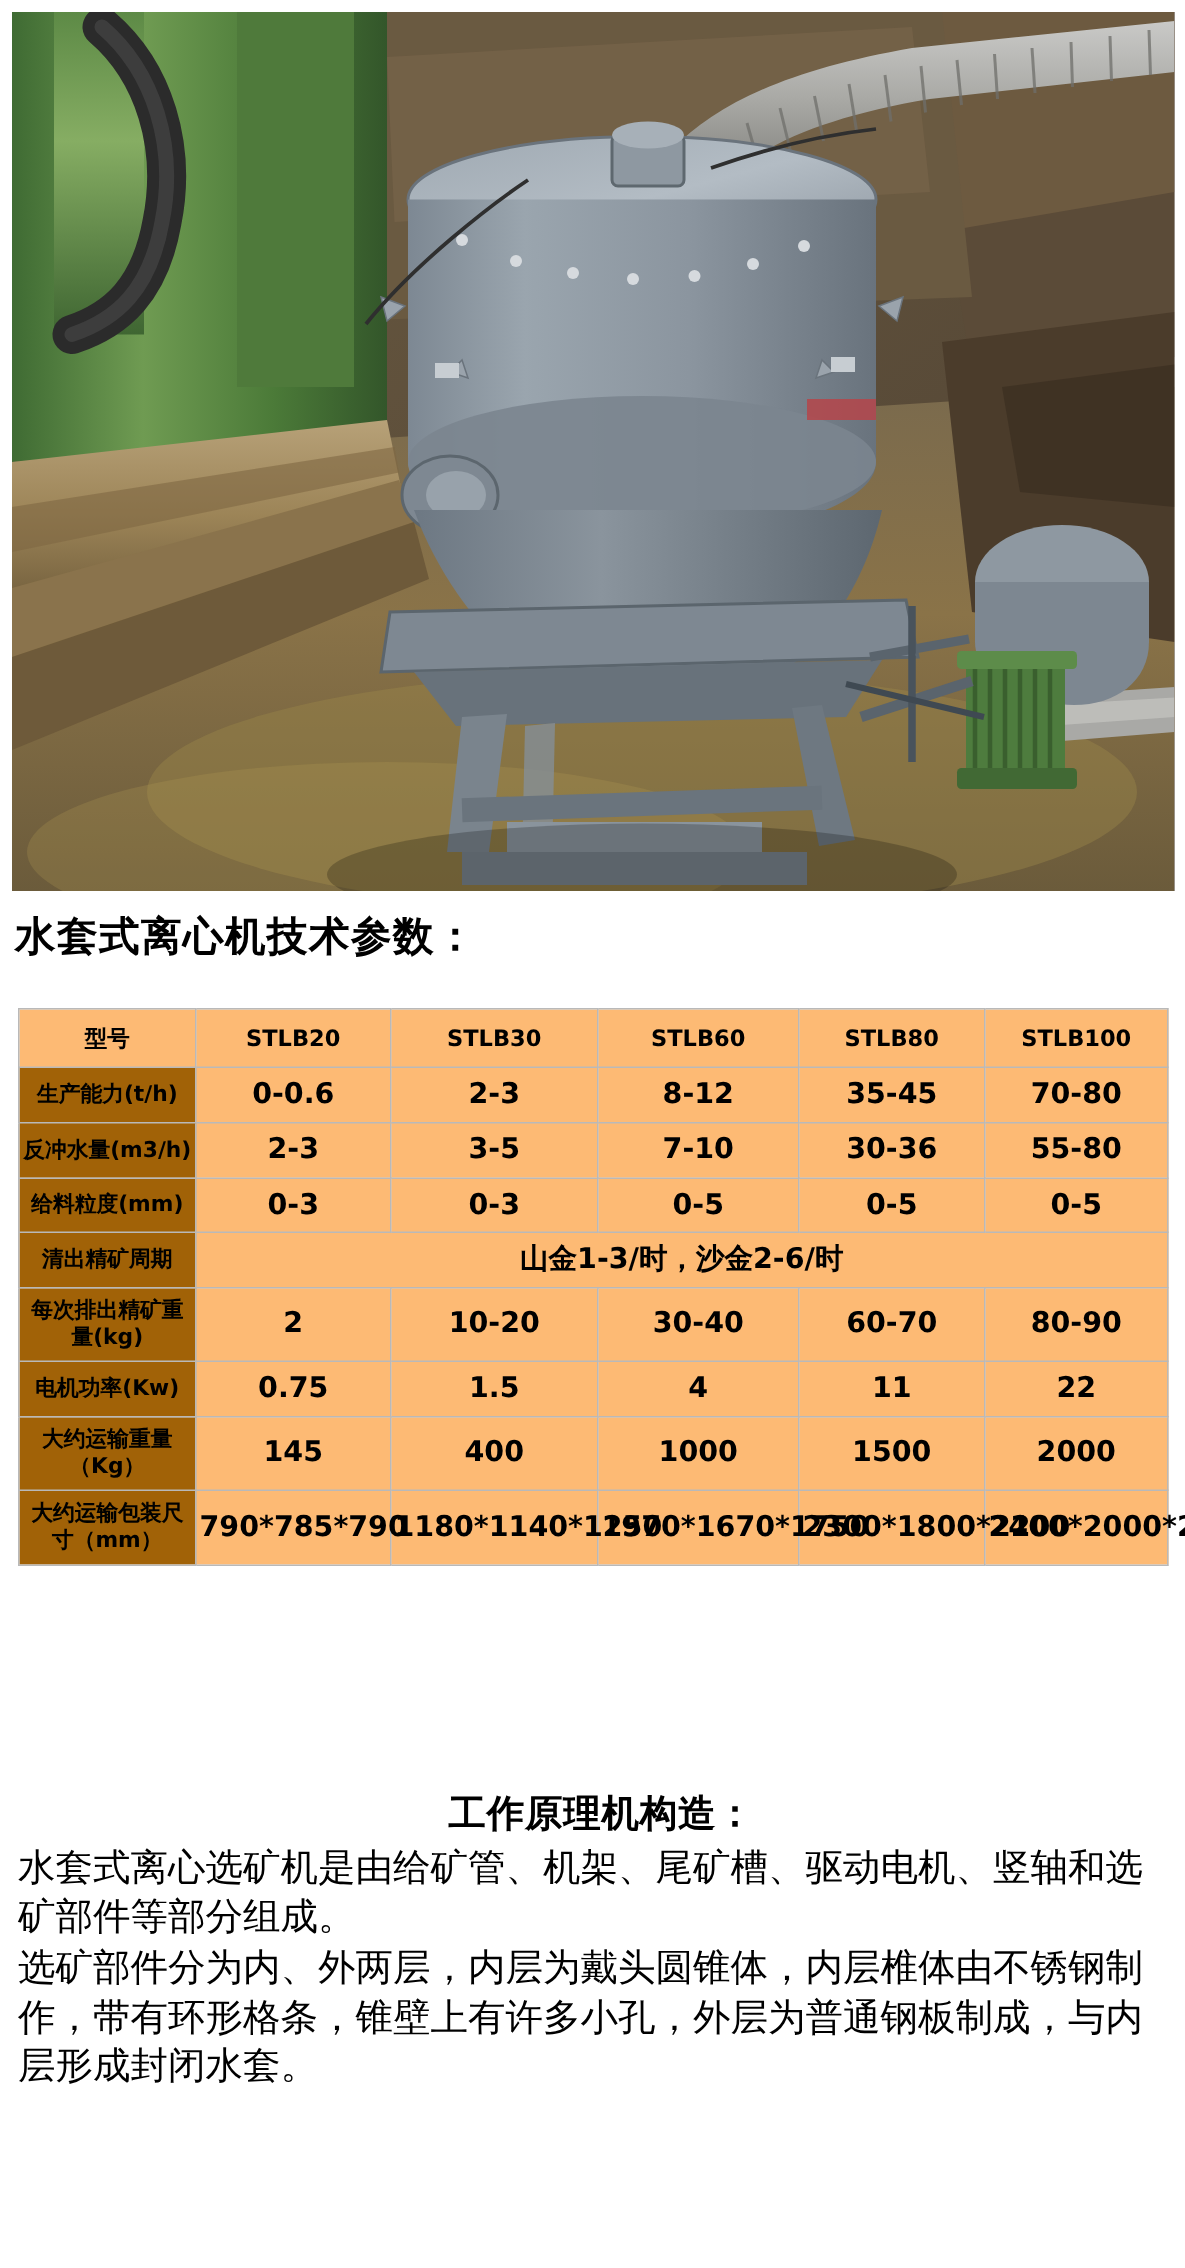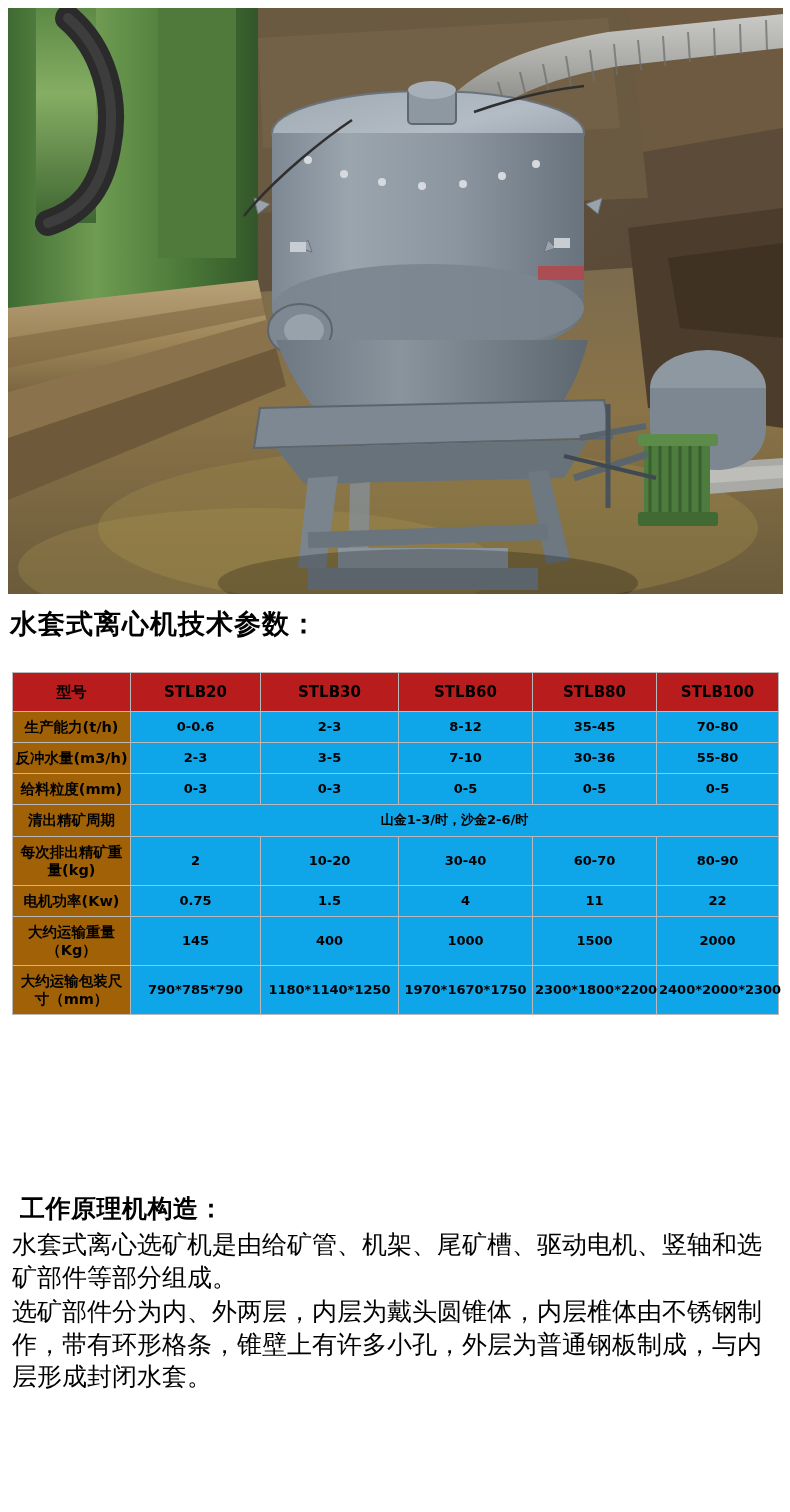--- a/index.html
+++ b/index.html
@@ -61,32 +61,32 @@
   }
   table.spec th, table.spec td {
     border: 1px solid #b9b9b9;
     text-align: center;
     vertical-align: middle;
     padding: 6px 2px;
     font-weight: bold;
     line-height: 1.25;
   }
   table.spec thead th {
-    background: #b91c1c;
+    background: #fdba74;
     height: 26px;
     font-size: 15px;
   }
   table.spec tbody tr td:first-child {
     background: #a16207;
     font-size: 14.5px;
     text-align: center;
   }
   table.spec tbody td {
-    background: #0ea5e9;
-    font-size: 13px;
+    background: #fdba74;
+    font-size: 19px;
   }
   col.c0 { width: 118px; }
   col.c1 { width: 130px; }
   col.c2 { width: 138px; }
   col.c3 { width: 134px; }
   col.c4 { width: 124px; }
   col.c5 { width: 122px; }
 
   .small-cell { font-size: 13.5px; }
 
@@ -95,20 +95,21 @@
     position: absolute;
     left: 12px;
     top: 1192px;
     width: 770px;
   }
   .bt-title {
     font-size: 25px;
     font-weight: bold;
     margin: 0 0 4px 8px;
     letter-spacing: 0.5px;
+    text-align: center;
   }
   .bt-para {
     font-size: 25px;
     line-height: 1.30;
     margin: 0 0 2px 0;
     letter-spacing: 0px;
   }
 </style>
 </head>
 <body>

